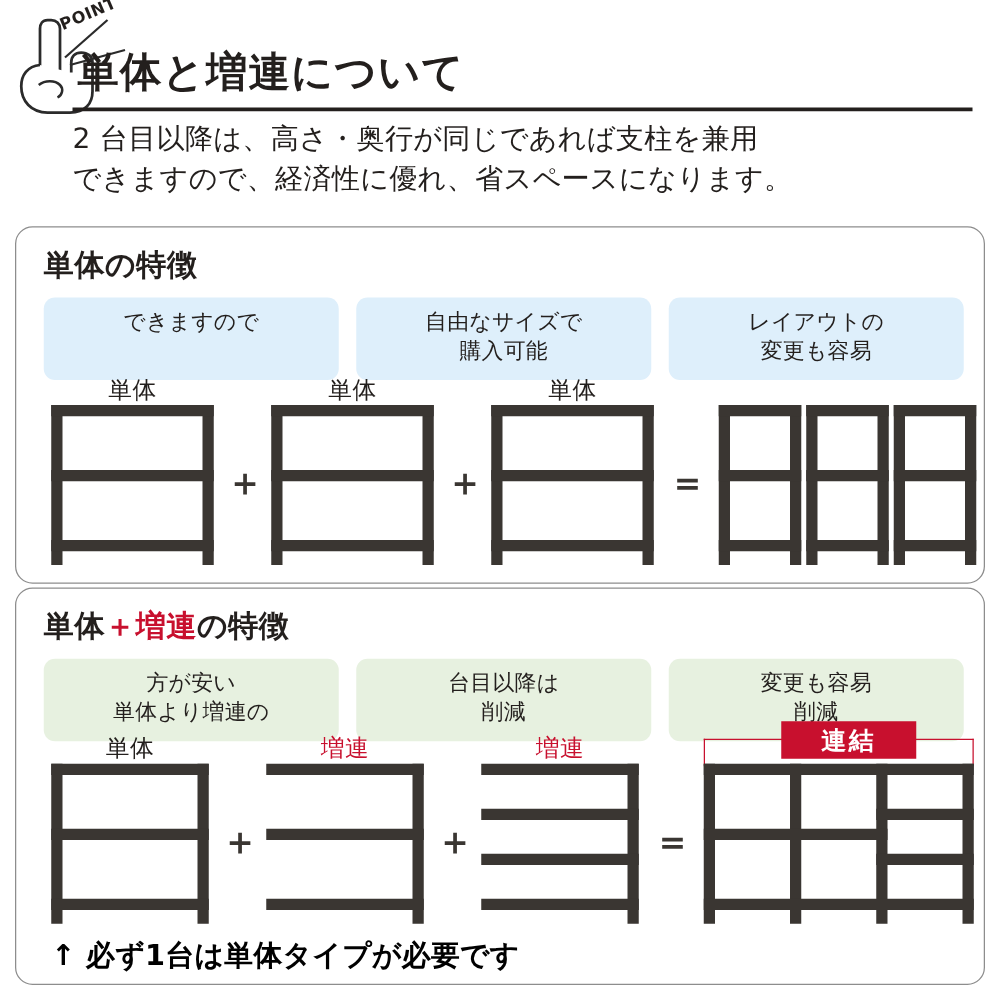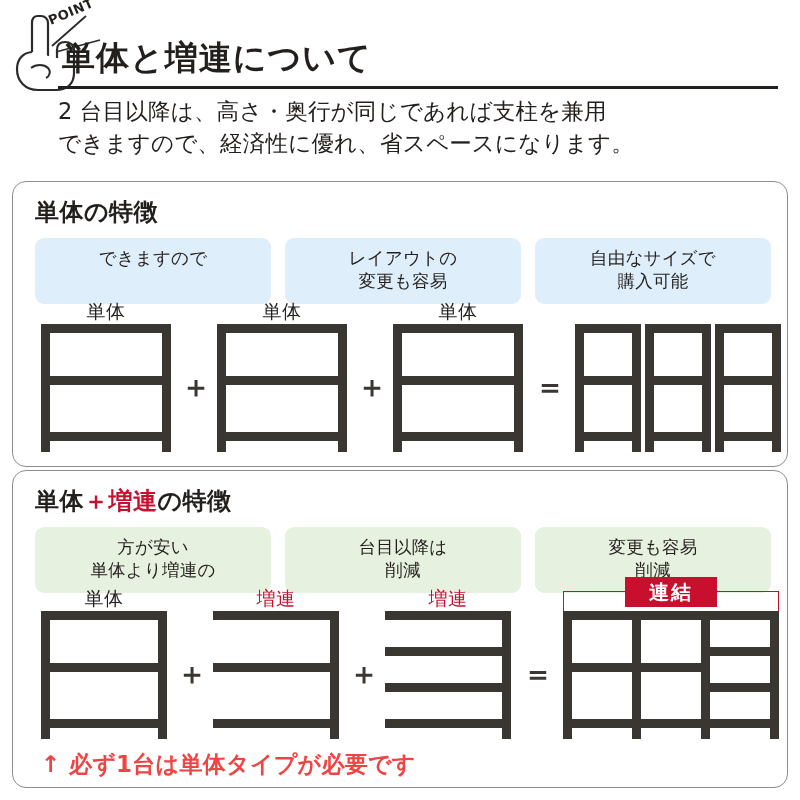--- a/index.html
+++ b/index.html
@@ -83,21 +83,21 @@
   .renketsu-wrap{position:absolute;}
   .bracket{position:absolute;border:1.3px solid #c8102e;border-bottom:none;box-sizing:border-box;}
   .renketsu{
     position:absolute;background:#c8102e;color:#ffffff;
     font-size:20px;font-weight:700;letter-spacing:2px;
     text-align:center;line-height:30px;height:30px;
   }
 
   .footnote{
     position:absolute;left:28px;top:278px;
-    font-size:23px;font-weight:700;letter-spacing:.3px;color:#ef4444;white-space:nowrap;
+    font-size:23px;font-weight:700;letter-spacing:.3px;color:#000000;white-space:nowrap;
   }
 </style>
 </head>
 <body>
 
 <div class="page">
 
   <div class="hand-wrap">
     <svg width="108" height="92" viewBox="0 0 108 92">
 
@@ -124,26 +124,26 @@
 
   <div class="panel" id="panel-single">
 
     <div class="panel-title">単体の特徴</div>
 
     <div class="badges">
       <div class="badge blue">
         <span>できますので</span>
       </div>
       <div class="badge blue">
+        <span>自由なサイズで</span>
+        <span>購入可能</span>
+      </div>
+      <div class="badge blue">
         <span>レイアウトの</span>
         <span>変更も容易</span>
-      </div>
-      <div class="badge blue">
-        <span>自由なサイズで</span>
-        <span>購入可能</span>
       </div>
     </div>
 
     <div class="diagram" id="diagram-single">
 
       <div class="unit" style="left:6px;top:0;width:130px;height:128px;">
         <div class="cap">単体</div>
         <div class="post" style="left:0;top:0;width:9px;height:128px;"></div>
         <div class="post" style="right:0;top:0;width:9px;height:128px;"></div>
         <div class="rail" style="left:0;top:0;width:130px;height:9px;"></div>
@@ -242,21 +242,21 @@
         <div class="post" style="right:0;top:0;width:9px;height:128px;"></div>
         <div class="rail" style="left:0;top:0;width:126px;height:9px;"></div>
         <div class="rail" style="left:0;top:36px;width:126px;height:9px;"></div>
         <div class="rail" style="left:0;top:72px;width:126px;height:9px;"></div>
         <div class="rail" style="left:0;top:108px;width:126px;height:9px;"></div>
       </div>
       <div class="op eq" style="left:488px;top:48px;">＝</div>
 
       <div class="renketsu-wrap" style="left:528px;top:-34px;width:216px;height:36px;">
         <div class="bracket" style="left:0;top:14px;width:216px;height:22px;"></div>
-        <div class="renketsu" style="left:62px;top:0;width:92px;">連結</div>
+        <div class="renketsu" style="left:62px;top:0;width:108px;">連結</div>
       </div>
 
       <div class="unit" style="left:528px;top:0;width:216px;height:128px;">
 
         <div class="post" style="left:0;top:0;width:9px;height:128px;"></div>
         <div class="post" style="left:69px;top:0;width:9px;height:128px;"></div>
         <div class="post" style="left:138px;top:0;width:9px;height:128px;"></div>
         <div class="post" style="right:0;top:0;width:9px;height:128px;"></div>
 
         <div class="rail" style="left:0;top:0;width:216px;height:9px;"></div>

